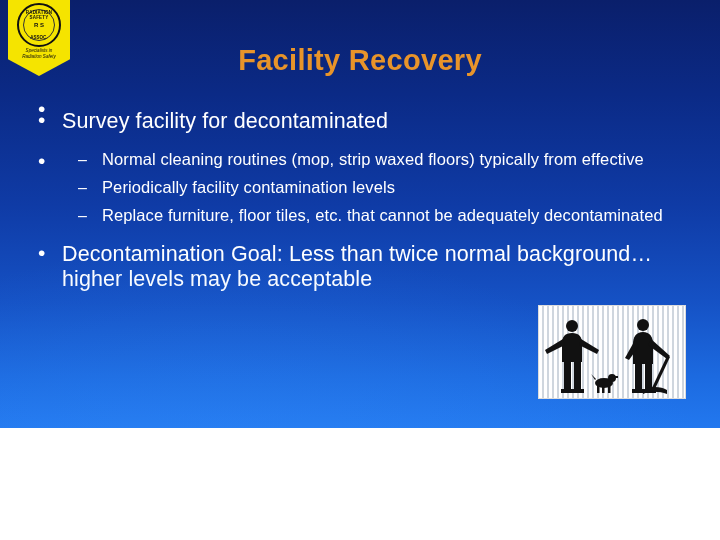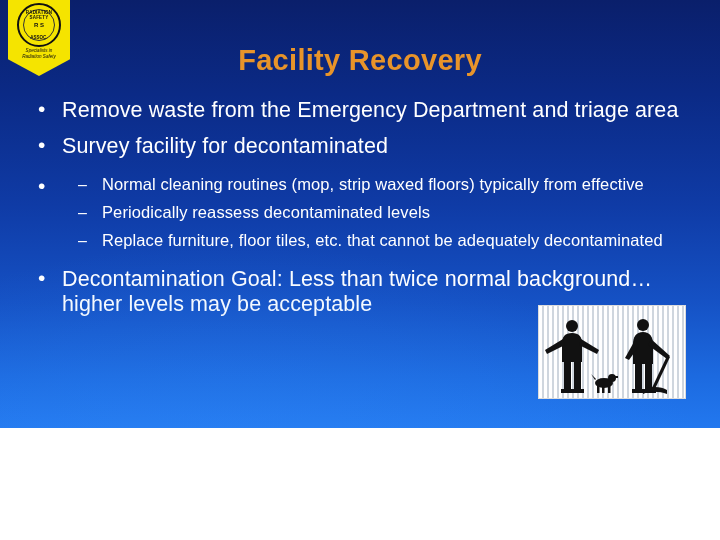--- a/index.html
+++ b/index.html
@@ -253,40 +253,39 @@
         <path d="M128 50 L112 84 L115 85 L131 51 Z"></path>
         <path d="M104 84 C110 80 122 80 128 84 L128 88 C120 85 110 85 104 88 Z"></path>
       </g>
     </svg>
   </div>
 
   <div id="body">
 
     <div class="l1">
       <span class="b">•</span>
-      <span>Remove waste from the Emergency Department and triage area</span>
     </div>
 
     <div class="l1 gap-after">
       <span class="b">•</span>
       <span>Survey facility for decontaminated</span>
     </div>
 
     <div class="l1 gap-after">
       <span class="b">•</span>
     </div>
 
     <div class="l2">
       <span class="b">–</span>
       <span>Normal cleaning routines (mop, strip waxed floors) typically from effective</span>
     </div>
 
     <div class="l2">
       <span class="b">–</span>
-      <span>Periodically reassess decontaminated levels</span>
+      <span>Periodically facility contamination levels</span>
     </div>
 
     <div class="l2 gap-after">
       <span class="b">–</span>
       <span>Replace furniture, floor tiles, etc. that cannot be adequately decontaminated</span>
     </div>
 
     <div class="l1">
       <span class="b">•</span>
       <span>Decontamination Goal: Less than twice normal background…higher levels may be acceptable</span>

